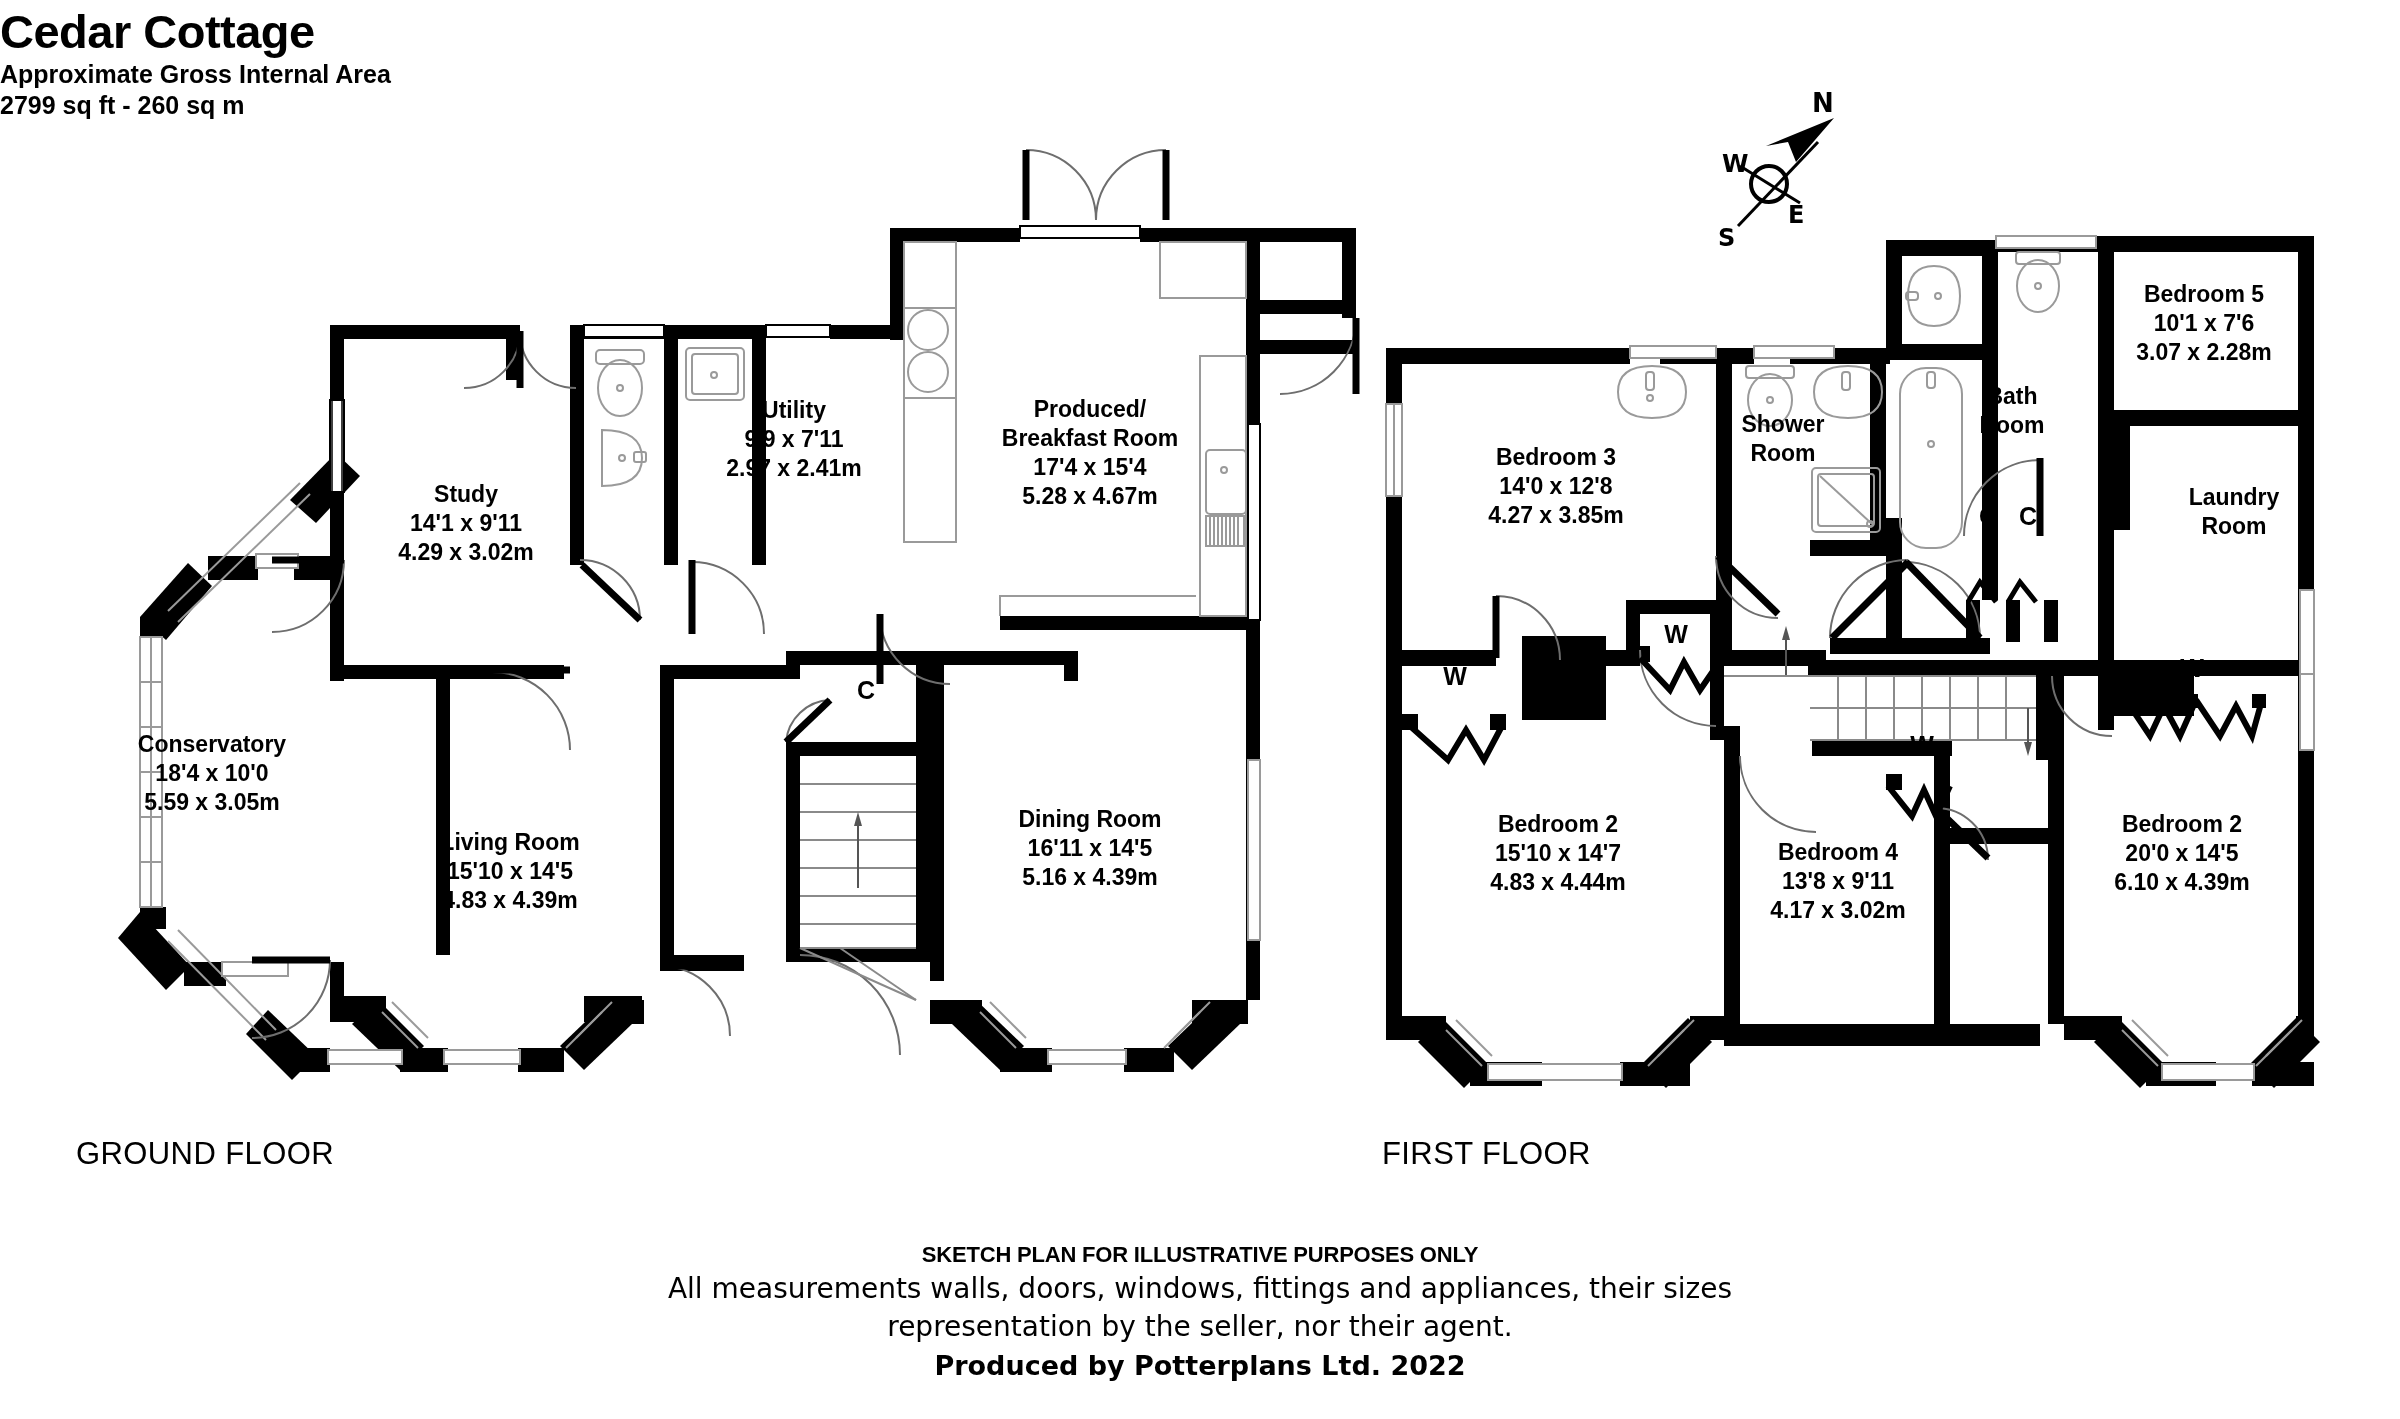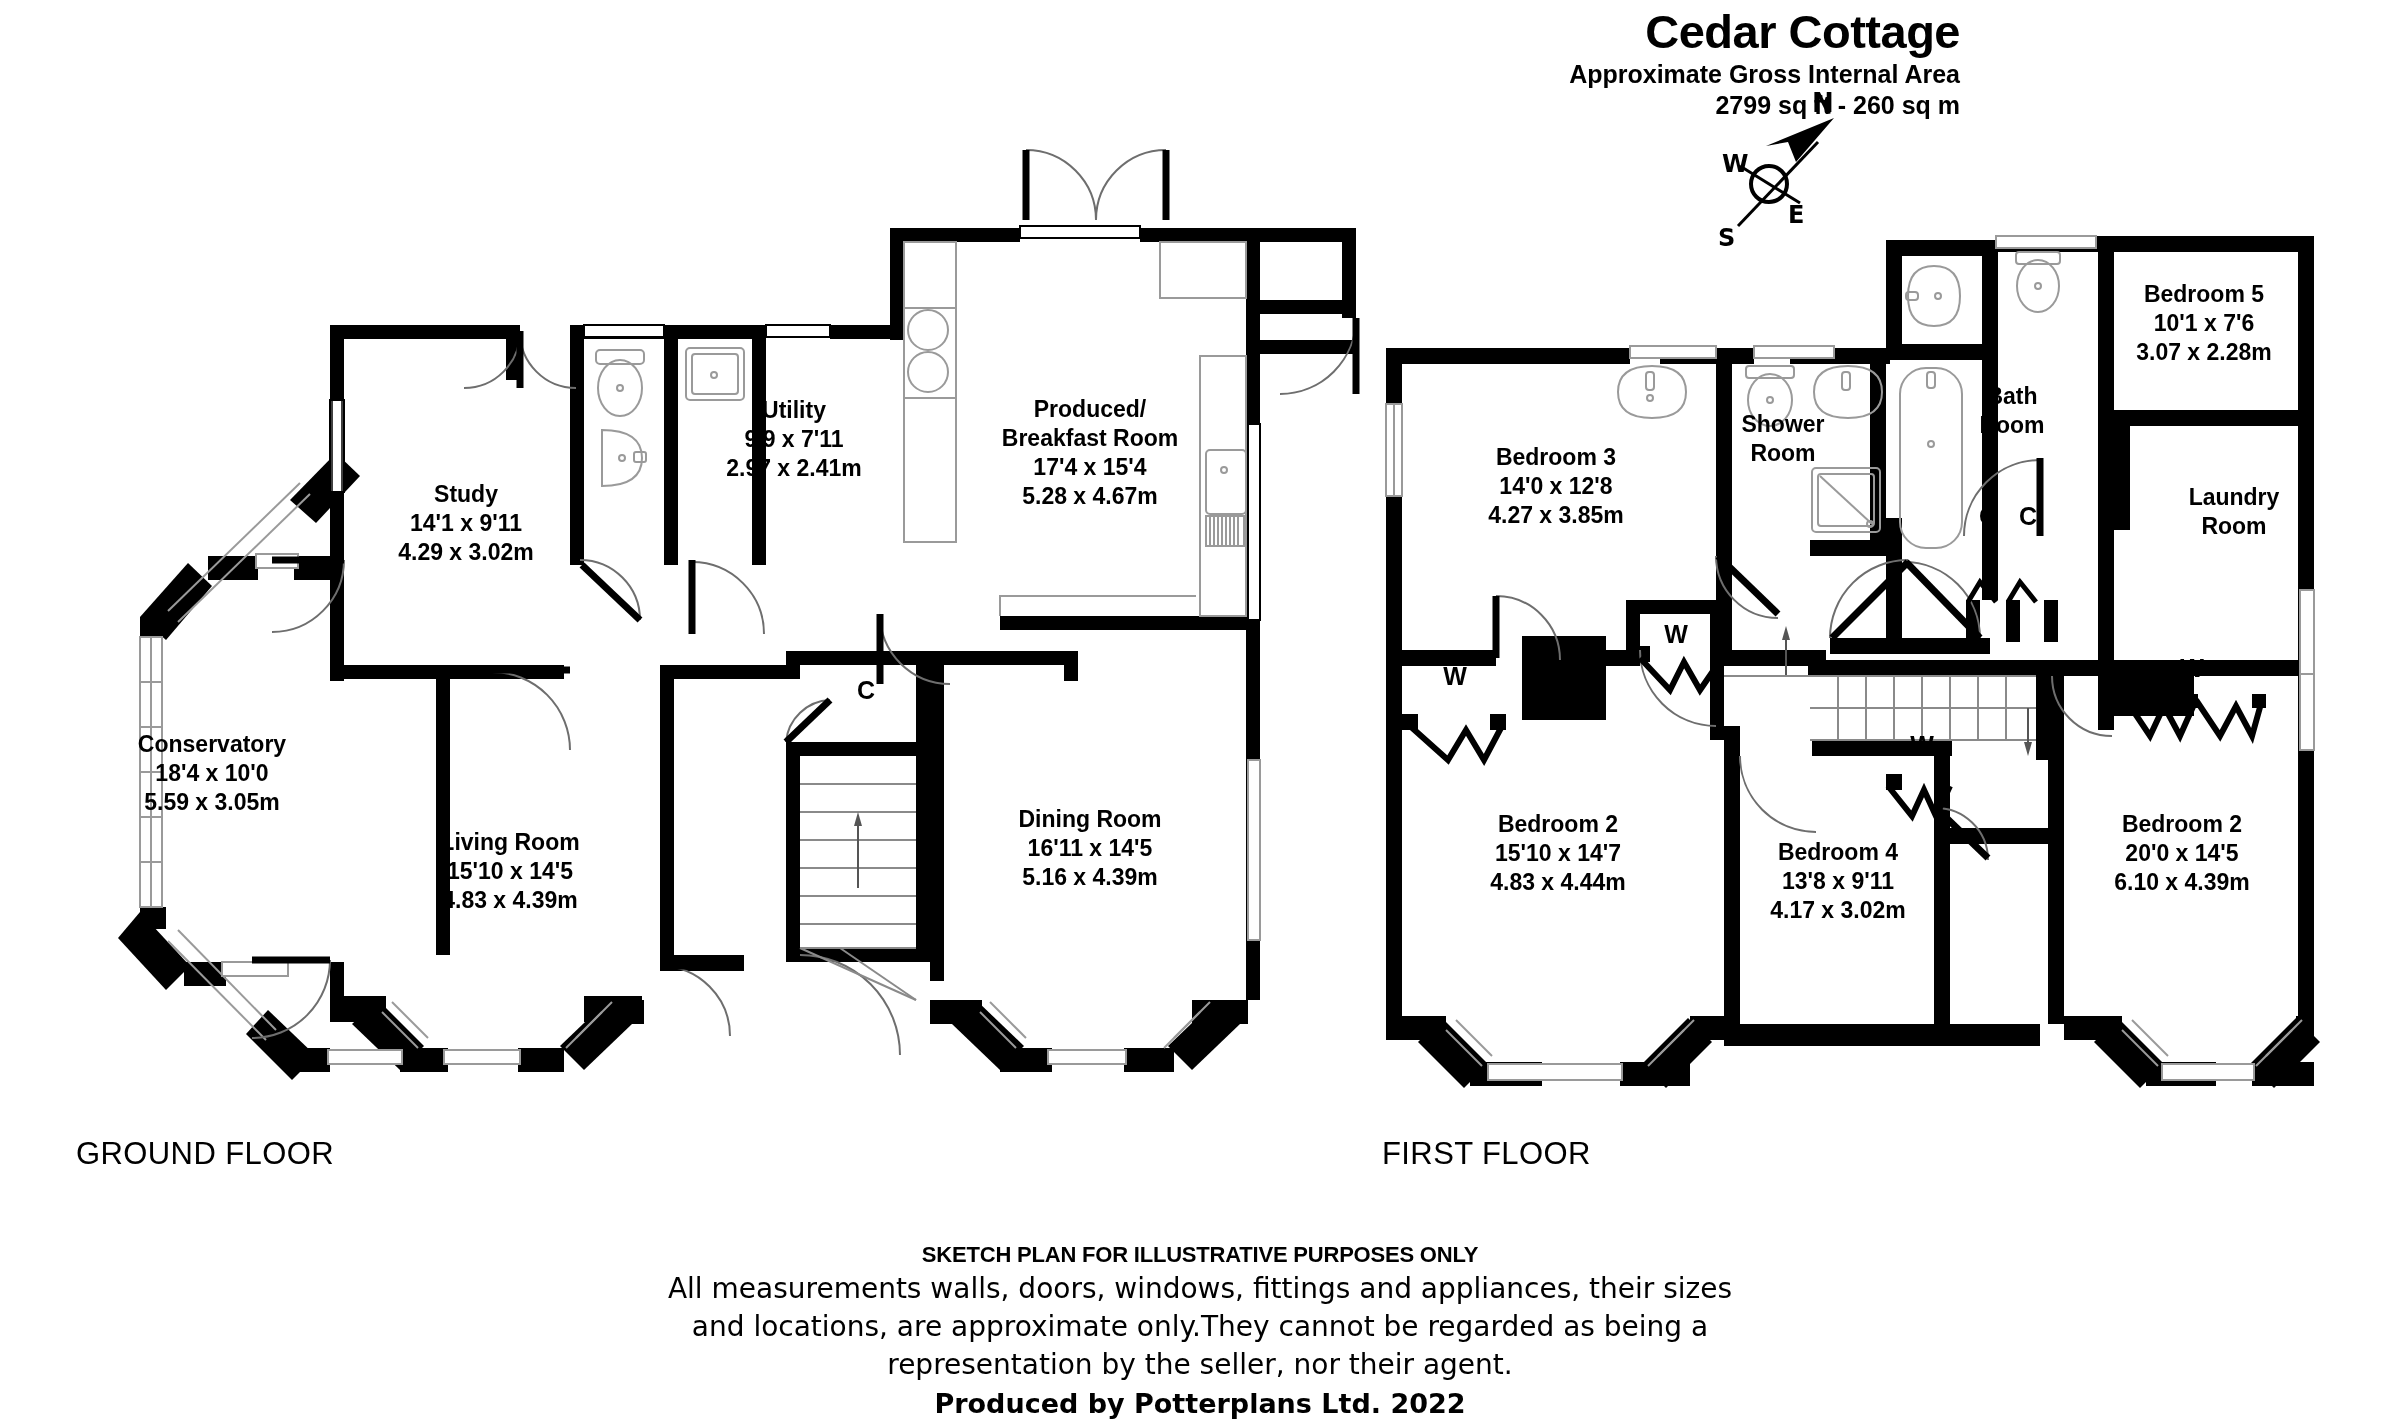--- a/index.html
+++ b/index.html
@@ -15,21 +15,21 @@
     color: #000000;
     overflow: hidden;
   }
 
   
   #header {
     position: absolute;
     left: 0;
     top: 6px;
     width: 1960px;
-    text-align: right;
+    text-align: left;
   }
   #plan-title {
     font-size: 47px;
     font-weight: bold;
     letter-spacing: -0.5px;
     line-height: 1.12;
   }
   #area-line-1, #area-line-2 {
     font-size: 25px;
     font-weight: bold;
@@ -688,16 +688,15 @@
 <div class="marker" style="left:1988px; top:516px;">C</div>
 <div class="marker" style="left:2028px; top:516px;">C</div>
 <div class="marker" style="left:1455px; top:676px;">W</div>
 <div class="marker" style="left:1676px; top:634px;">W</div>
 <div class="marker" style="left:1922px; top:745px;">W</div>
 <div class="marker" style="left:2192px; top:668px;">W</div>
 
 <div id="footer">
   <div id="footer-heading">SKETCH PLAN FOR ILLUSTRATIVE PURPOSES ONLY</div>
   <div class="footer-line">All measurements walls, doors, windows, fittings and appliances, their sizes</div>
-  <div class="footer-line">and locations, are approximate only.They cannot be regarded as being a</div>
   <div class="footer-line">representation by the seller, nor their agent.</div>
   <div id="footer-credit">Produced by Potterplans Ltd. 2022</div>
 </div>
 
 </body></html>

